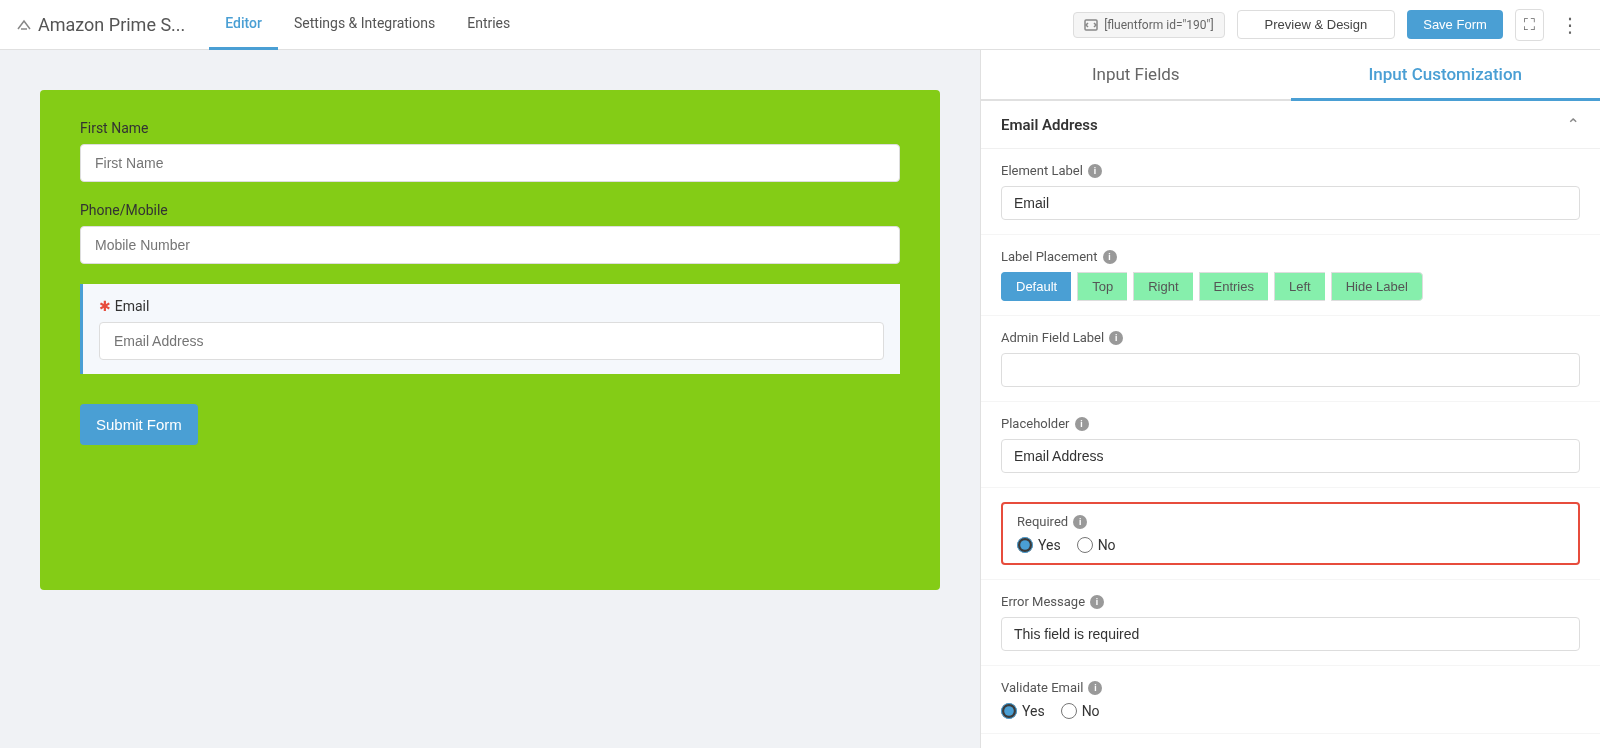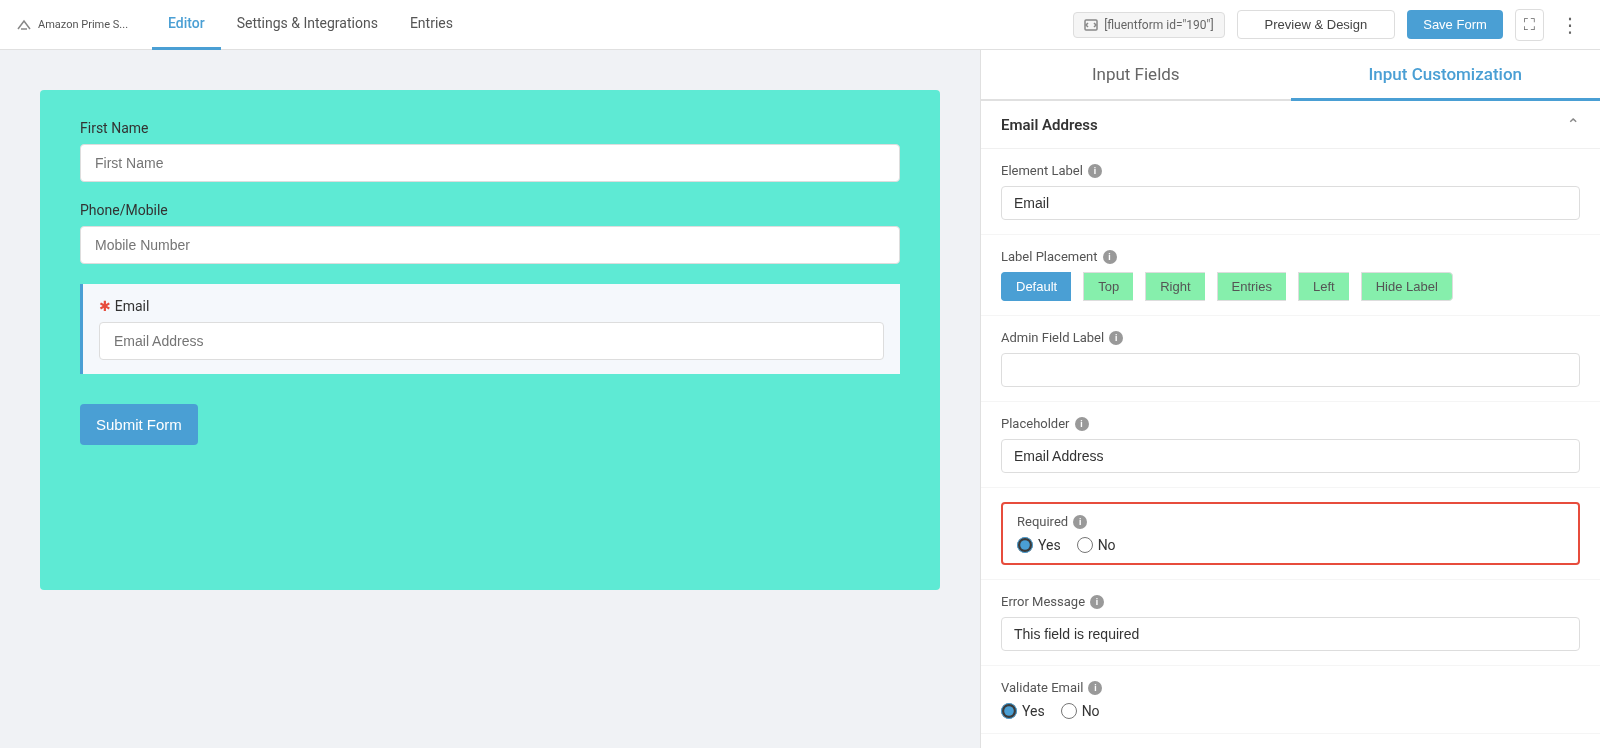--- a/index.html
+++ b/index.html
@@ -3,21 +3,21 @@
   <meta charset="utf-8">
   <style>
     * { box-sizing: border-box; margin: 0; padding: 0; }
     body { font-family: -apple-system, BlinkMacSystemFont, 'Segoe UI', Roboto, sans-serif; background: #f0f2f5; font-size: 14px; color: #333; }
 
     
     .top-nav {
       display: flex; align-items: center; background: #fff; border-bottom: 1px solid #e0e0e0;
       height: 50px; padding: 0 16px; gap: 0;
     }
-    .nav-logo { display: flex; align-items: center; gap: 6px; color: #555; font-size: 11px; margin-right: 24px; text-decoration: none; }
+    .nav-logo { display: flex; align-items: center; gap: 6px; color: #555; font-size: 18px; margin-right: 24px; text-decoration: none; }
     .nav-logo svg { width: 16px; height: 16px; }
     .nav-tabs { display: flex; align-items: center; gap: 0; flex: 1; }
     .nav-tab {
       padding: 0 16px; height: 50px; display: flex; align-items: center;
       font-size: 14px; color: #555; cursor: pointer; border-bottom: 3px solid transparent;
       text-decoration: none;
       text-align: center;
     }
     .nav-tab.active { color: #4a9fd4; border-bottom: 3px solid #4a9fd4; font-weight: 500; }
 
@@ -43,21 +43,21 @@
     }
 
     
     .main-layout { display: flex; height: calc(100vh - 50px); }
 
     
     .form-area {
       flex: 1; background: #f0f2f5; padding: 40px; overflow-y: auto;
     }
     .form-canvas {
-      background: #5eead4; border-radius: 4px; padding: 30px 40px 40px;
+      background: #84cc16; border-radius: 4px; padding: 30px 40px 40px;
       max-width: 900px; min-height: 500px;
     }
 
     .form-field-group { margin-bottom: 20px; }
     .form-field-label { font-size: 14px; color: #333; margin-bottom: 8px; display: flex; align-items: center; gap: 4px; }
     .form-field-label .required-star { color: #e74c3c; }
     .form-input {
       width: 100%; border: 1px solid #ddd; border-radius: 4px;
       padding: 10px 14px; font-size: 14px; color: #999; outline: none;
       background: #fff;
@@ -111,21 +111,21 @@
       display: inline-flex; align-items: center; justify-content: center;
       width: 14px; height: 14px; border-radius: 50%; background: #999; color: #fff;
       font-size: 9px; font-weight: bold; cursor: default;
     }
     .panel-input {
       width: 100%; border: 1px solid #ddd; border-radius: 4px;
       padding: 8px 12px; font-size: 14px; color: #333; outline: none;
     }
 
     
-    .placement-buttons { display: flex; gap: 12px; }
+    .placement-buttons { display: flex; gap: 6px; }
     .placement-btn {
       padding: 6px 14px; font-size: 13px; border: 1px solid #ddd;
       background: #86efac; color: #555; cursor: pointer;
       border-right: none;
     }
     .placement-btn:first-child { border-radius: 4px 0 0 4px; }
     .placement-btn:last-child { border-radius: 0 4px 4px 0; border-right: 1px solid #ddd; }
     .placement-btn.active { background: #4a9fd4; color: #fff; border-color: #4a9fd4; }
 
     

